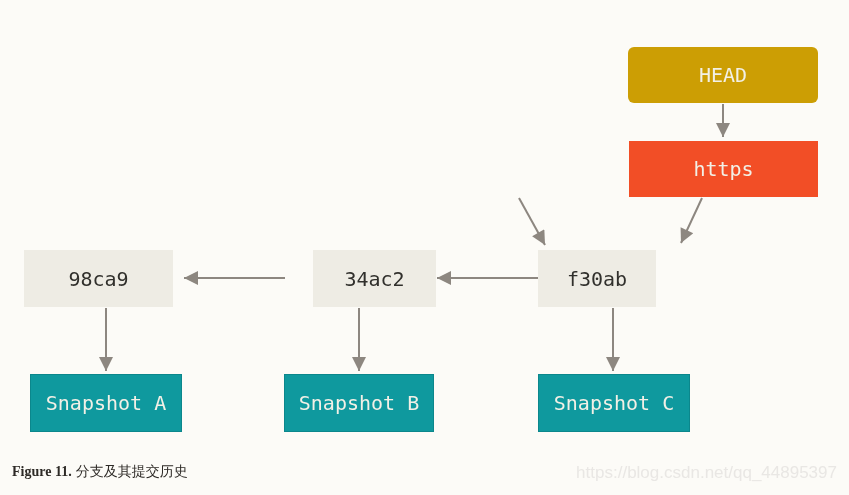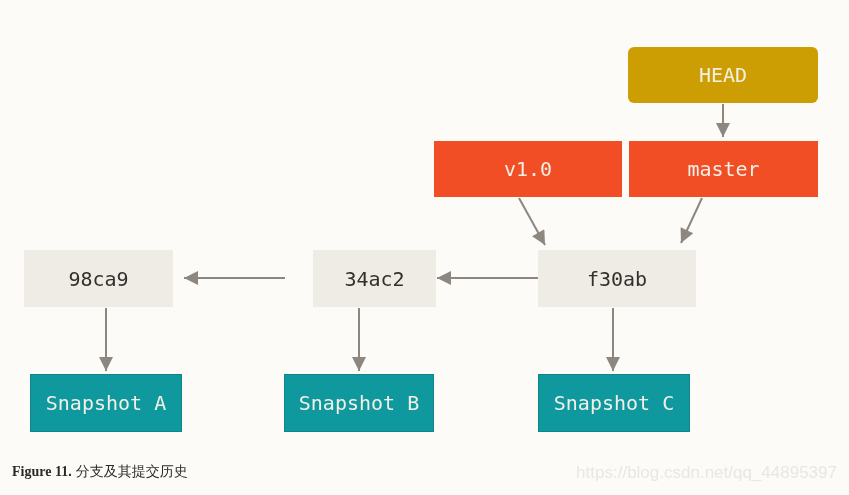--- a/index.html
+++ b/index.html
@@ -37,21 +37,21 @@
   }
   .node.tag    { left: 434px; top: 141px; width: 188px; height: 56px; }
   .node.branch { left: 629px; top: 141px; width: 189px; height: 56px; }
   .node.commit {
     background: var(--commit-bg, #eeece4);
     color: var(--commit-text, #31302c);
     top: 250px; height: 57px;
   }
   .node.commit-1 { left: 24px;  width: 149px; }
   .node.commit-2 { left: 285px; width: 123px; margin-left: 28px; }
-  .node.commit-3 { left: 538px; width: 158px; }
+  .node.commit-3 { left: 538px; width: 118px; }
   .node.snapshot {
     background: var(--snapshot-bg, #0f999e);
     border: 1px solid var(--snapshot-border, #0b878c);
     color: var(--box-text, #f2f0e6);
     top: 374px; height: 58px;
   }
   .node.snapshot-1 { left: 30px;  width: 152px; }
   .node.snapshot-2 { left: 284px; width: 150px; }
   .node.snapshot-3 { left: 538px; width: 152px; }
   .caption {
@@ -92,22 +92,21 @@
     <line class="arrow-line" x1="519" y1="198" x2="545" y2="245" marker-end="url(#ah)"></line>
     <line class="arrow-line" x1="702" y1="198" x2="681" y2="243" marker-end="url(#ah)"></line>
     <line class="arrow-line" x1="285" y1="278" x2="184" y2="278" marker-end="url(#ah)"></line>
     <line class="arrow-line" x1="538" y1="278" x2="437" y2="278" marker-end="url(#ah)"></line>
     <line class="arrow-line" x1="106" y1="308" x2="106" y2="371" marker-end="url(#ah)"></line>
     <line class="arrow-line" x1="359" y1="308" x2="359" y2="371" marker-end="url(#ah)"></line>
     <line class="arrow-line" x1="613" y1="308" x2="613" y2="371" marker-end="url(#ah)"></line>
   </svg>
 
   <div class="node head">HEAD</div>
-  <div class="node ref tag">v1.0</div>
-  <div class="node ref branch">master</div>
+  <div class="node ref branch">https</div>
 
   <div class="node commit commit-1">98ca9</div>
   <div class="node commit commit-2">34ac2</div>
   <div class="node commit commit-3">f30ab</div>
 
   <div class="node snapshot snapshot-1">Snapshot A</div>
   <div class="node snapshot snapshot-3">Snapshot C</div>
   <div class="node snapshot snapshot-2">Snapshot B</div>
 
   <div class="caption">

